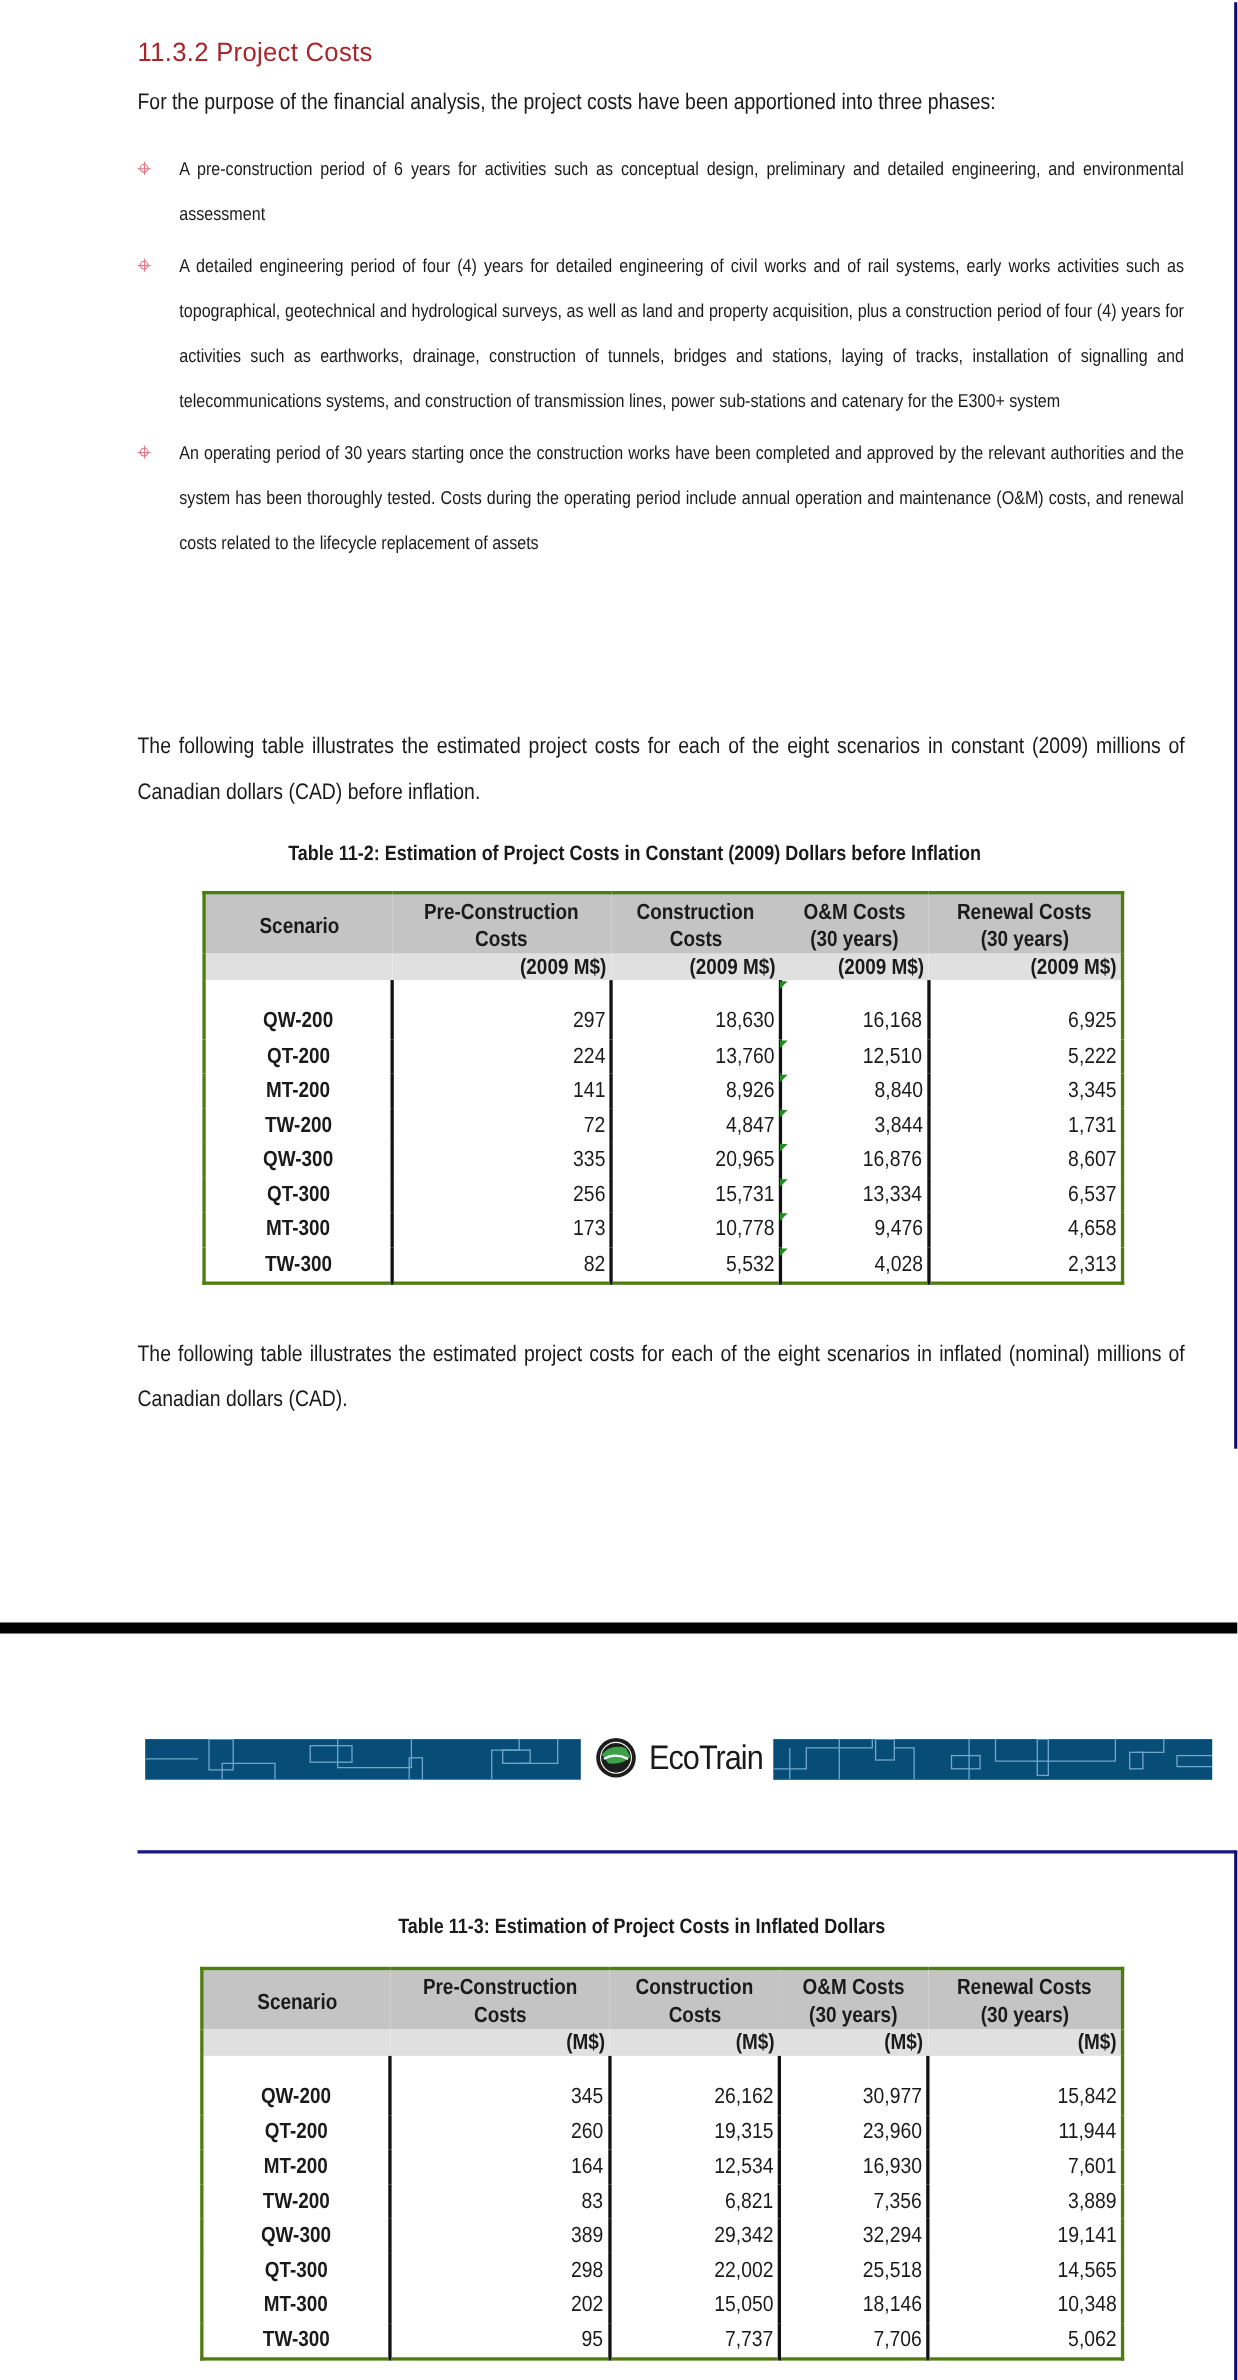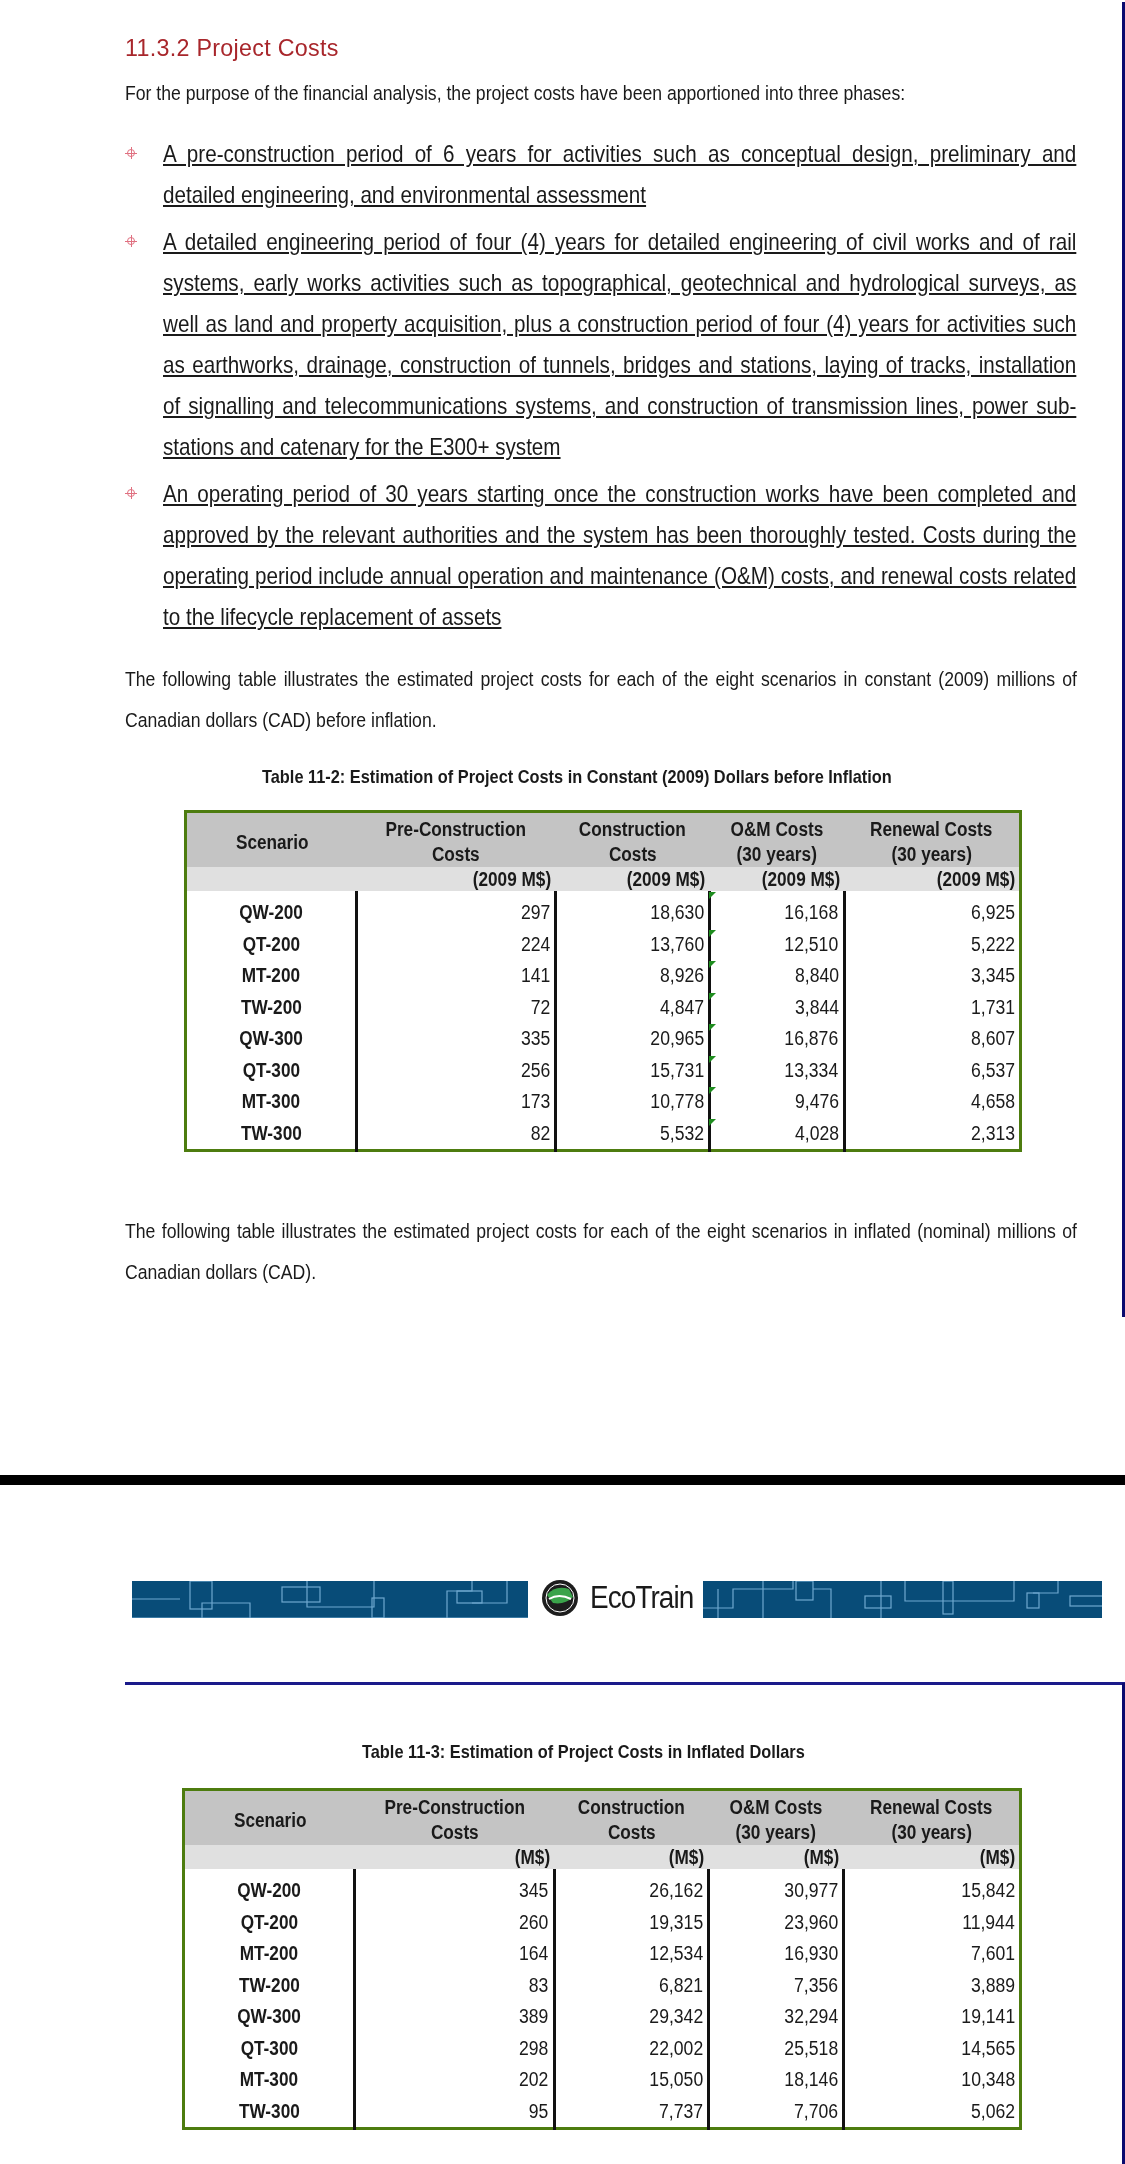--- a/index.html
+++ b/index.html
@@ -11,22 +11,22 @@
   .right-rule2 { position: absolute; left: 1122px; top: 1683px; width: 3px; height: 481px; background: #0a0a6e; }
 
   .section-title { position: absolute; left: 125px; top: 34px; font-size: 24px; color: #a8262b;
                    letter-spacing: 0.3px; transform: scaleX(0.97); transform-origin: left; }
 
   .para { position: absolute; left: 125px; width: 952px; font-size: 20.5px; line-height: 41px;
           text-align: justify; transform: scaleX(0.86); transform-origin: left top; width: 1107px; }
   .intro { top: 72px; }
 
   .bullets { position: absolute; left: 125px; top: 133px; width: 952px; }
-  .bullet { position: relative; padding-left: 38px; font-size: 24px; line-height: 41px;
-            margin-bottom: 6px; text-decoration: underline; }
+  .bullet { position: relative; padding-left: 38px; font-size: 17px; line-height: 41px;
+            margin-bottom: 6px; }
   .bullet .btext { display: block; text-align: justify; width: 1062px; transform: scaleX(0.86); transform-origin: left top; }
   .bullet-icon { position: absolute; left: 0; top: 14px; width: 12px; height: 12px; }
   .bullet-icon::before { content: ""; position: absolute; left: 2px; top: 2px; width: 6px; height: 6px;
                          border: 1.2px solid #e07080; border-radius: 50%; }
   .bullet-icon::after { content: ""; position: absolute; left: 0px; top: 5.5px; width: 12px; height: 1.2px; background: #e07080; }
   .bullet-icon .v { position: absolute; left: 5.5px; top: 0; width: 1.2px; height: 12px; background: #e07080; }
 
   .para2 { top: 658px; }
   .para3 { top: 1210px; }
 
@@ -39,21 +39,21 @@
                font-size: 20px; }
   .t1 { left: 184px; top: 810px; width: 838px; }
   .t2 { left: 182px; top: 1788px; width: 840px; }
   table.cost th, table.cost td { padding: 0 4px; }
   table.cost thead tr.h1 th { background: #c4c4c4; font-weight: bold; text-align: center; line-height: 25px;
                                vertical-align: middle; padding-top: 4px; }
   table.cost thead tr.h2 th { background: #e0e0e0; font-weight: bold; text-align: right; line-height: 24px; margin-top: 33px; }
   table.cost .scn { font-weight: bold; text-align: center; width: 160px; }
   table.cost td { text-align: right; line-height: 31.5px; }
   table.cost td.vl { border-left: 3px solid #111; }
-  table.cost tbody tr:first-child td { padding-top: 6px; }
+  table.cost tbody tr:first-child td { padding-top: 22px; }
   .hd { display: inline-block; transform: scaleX(0.86); }
   .num { display: inline-block; transform: scaleX(0.88); transform-origin: right; }
   .flag { position: relative; }
   .flag::before { content: ""; position: absolute; left: -2px; top: 1px; width: 0; height: 0;
                   border-top: 7px solid #1e8c1e; border-right: 7px solid transparent; }
 
   .page-break { position: absolute; left: 0; top: 1475px; width: 1125px; height: 10px; background: #000; }
 
   .banner { position: absolute; top: 1581px; height: 37px; background: #084c78; overflow: hidden; }
   .banner-left { left: 132px; width: 396px; }

